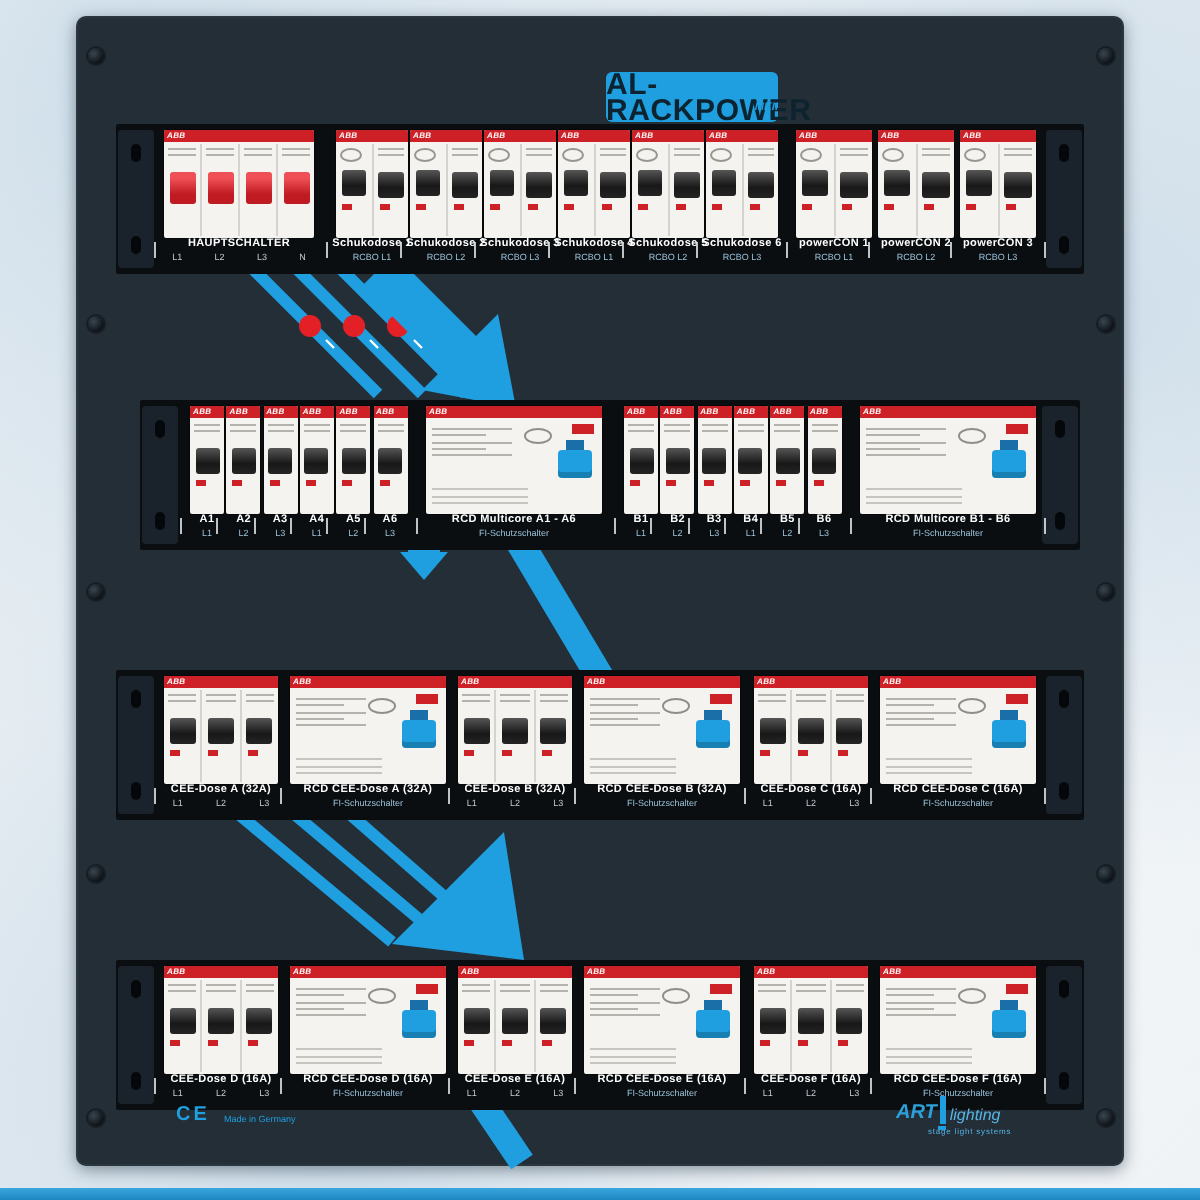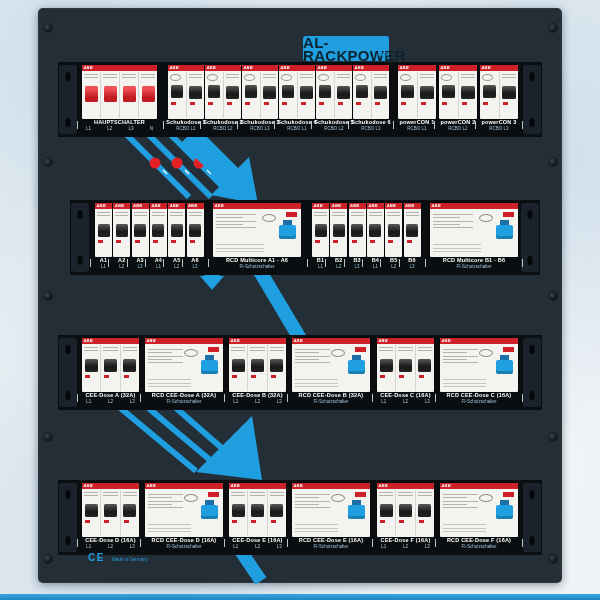--- a/index.html
+++ b/index.html
@@ -101,20 +101,28 @@
     <polygon fill="#1F9FE0" points="196,472 252,416 262,480"></polygon>
     <line stroke="#1F9FE0" stroke-width="13" x1="234" y1="541" x2="261" y2="581"></line>
   </svg>
 
   <div class="title-badge">AL-RACKPOWER</div>
   <div class="subtitle">MKII</div>
 
   <div class="ce-mark">CE</div>
   <div class="made-in">Made in Germany</div>
 
+  <div class="artlogo">
+    <div class="artrow">
+      <span class="art">ART</span>
+      <span class="artbar"></span>
+      <span class="lighting">lighting</span>
+    </div>
+    <div class="tagline">stage light systems</div>
+  </div>
 <div class="row" style="left: 58px; top: 62px; width: 484px; height: 75px;">
       <div class="ear" style="left: 1px;">
         <div class="slot"></div>
         <div class="slot s2"></div>
       </div>
       <div class="ear" style="left: 465px;">
         <div class="slot"></div>
         <div class="slot s2"></div>
       </div>
       <div class="module main" style="left: 24px; width: 75px;">

